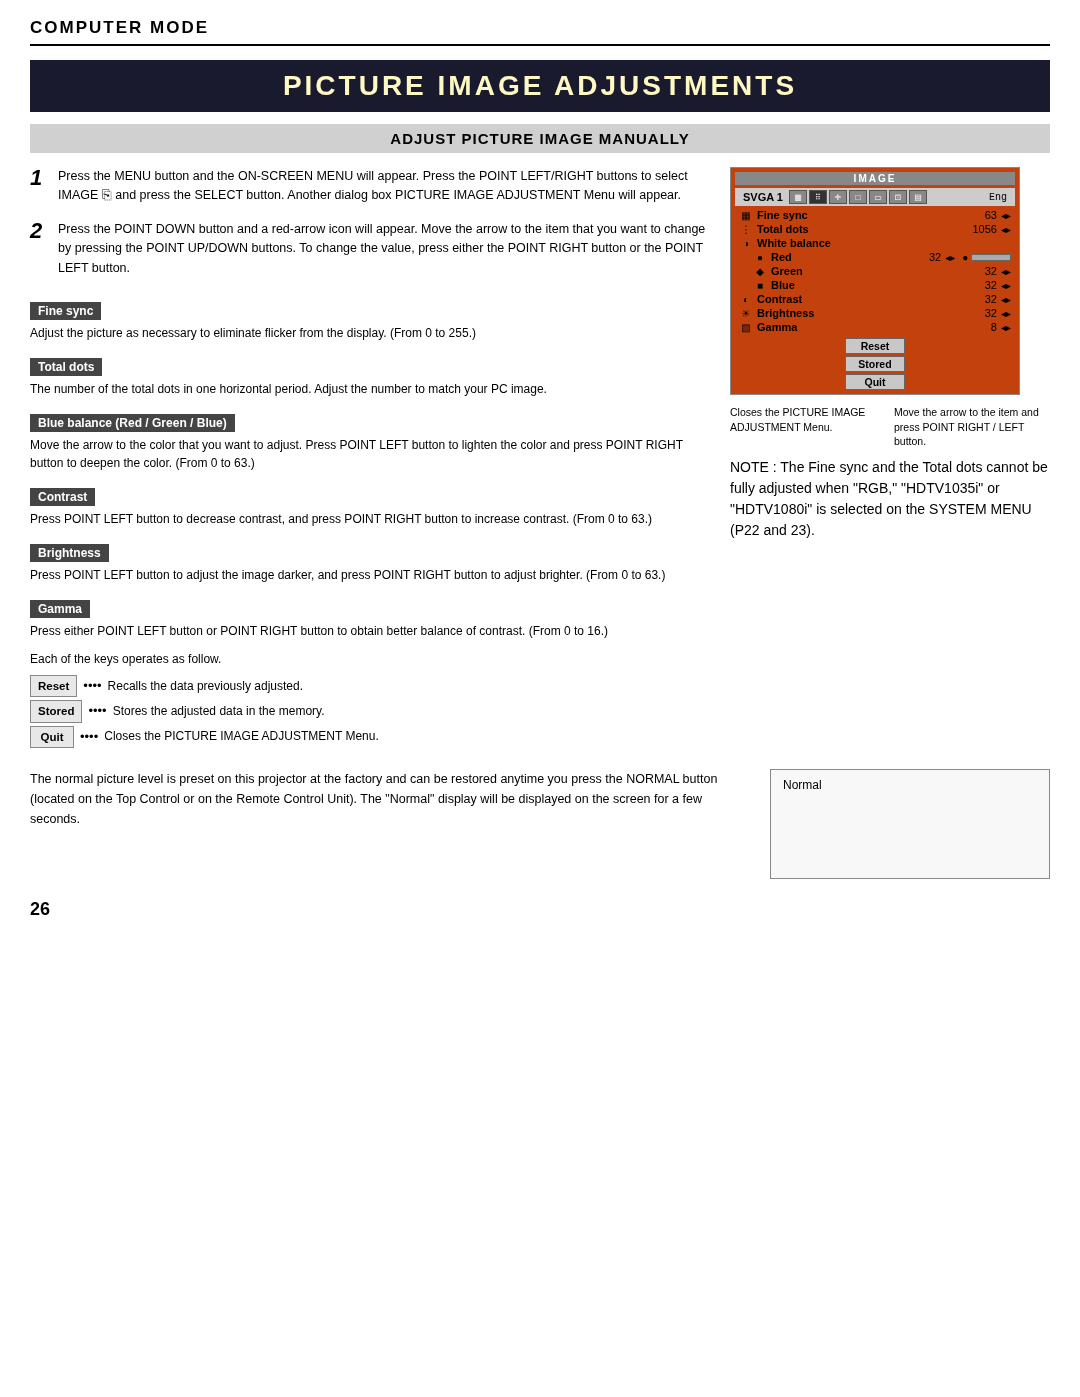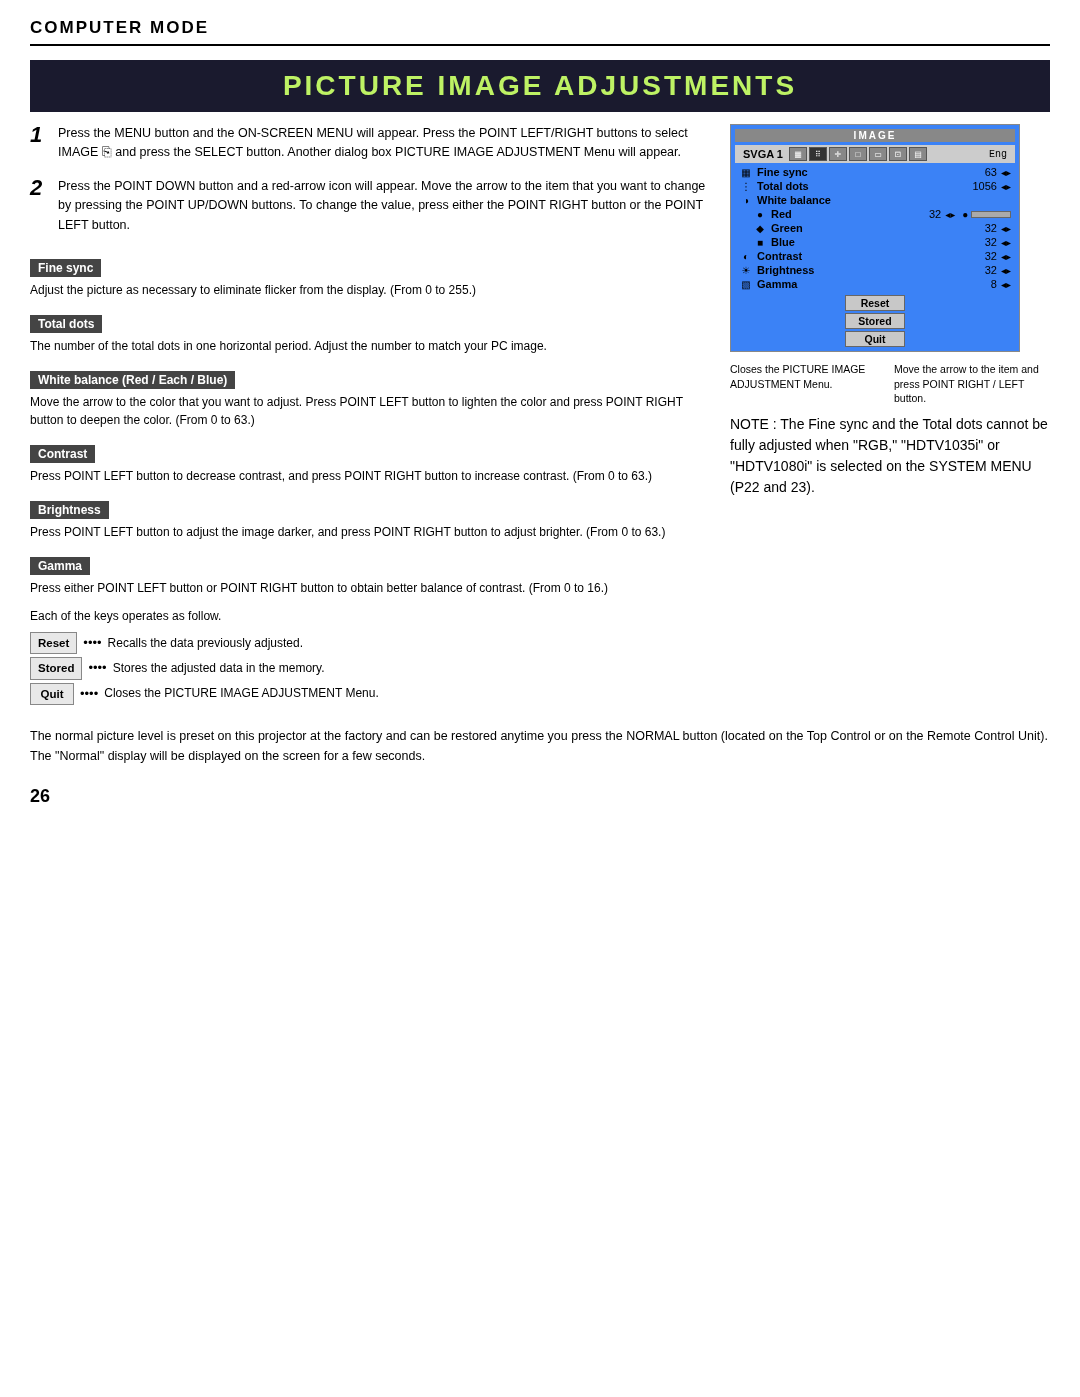--- a/index.html
+++ b/index.html
@@ -27,21 +27,21 @@
       letter-spacing: 2px;
       text-transform: uppercase;
       padding-bottom: 6px;
       border-bottom: 2px solid #000;
       margin-bottom: 14px;
     }
 
     
     .main-title-banner {
       background: #1a1a2e;
-      color: #bef264;
+      color: #fef9c3;
       text-align: center;
       font-size: 28px;
       font-weight: bold;
       letter-spacing: 3px;
       text-transform: uppercase;
       padding: 10px 0;
       margin-bottom: 12px;
     }
 
     
@@ -139,21 +139,21 @@
       margin-bottom: 3px;
     }
 
     .key-dots {
       font-size: 13px;
     }
 
     
     .image-dialog {
       border: 1px solid #888;
-      background: #3b82f6;
+      background: #c2410c;
       padding: 4px;
       font-size: 11px;
       width: 290px;
       margin-bottom: 10px;
     }
 
     .dialog-title-bar {
       background: #888;
       color: #fff;
       text-align: center;
@@ -334,20 +334,23 @@
 <div class="page-container">
 
   <div class="computer-mode-header">
     <span>COMPUTER MODE</span>
   </div>
 
   <div class="main-title-banner">
     <span>PICTURE IMAGE ADJUSTMENTS</span>
   </div>
 
+  <div class="section-header">
+    <span>ADJUST PICTURE IMAGE MANUALLY</span>
+  </div>
 
   <div class="two-col">
 
     <div class="col-left">
 
       <div class="step">
         <div class="step-number">1</div>
         <div class="step-text">Press the MENU button and the ON-SCREEN MENU will appear.  Press the POINT LEFT/RIGHT buttons to select IMAGE  ⎘ and press the SELECT button.  Another dialog box PICTURE IMAGE ADJUSTMENT Menu will appear.</div>
       </div>
 
@@ -360,21 +363,21 @@
         <span class="topic-label">Fine sync</span>
         <div class="topic-desc">Adjust the picture as necessary to eliminate flicker from the display. (From 0 to 255.)</div>
       </div>
 
       <div>
         <span class="topic-label">Total dots</span>
         <div class="topic-desc">The number of the total dots in one horizontal period.  Adjust the number to match your PC image.</div>
       </div>
 
       <div>
-        <span class="topic-label">White balance (Red / Each / Blue)</span>
+        <span class="topic-label">Blue balance (Red / Green / Blue)</span>
         <div class="topic-desc">Move the arrow to the color that you want to adjust.  Press POINT LEFT button to lighten the color and press POINT RIGHT button to deepen the color.  (From 0 to 63.)</div>
       </div>
 
       <div>
         <span class="topic-label">Contrast</span>
         <div class="topic-desc">Press POINT LEFT button to decrease contrast, and press POINT RIGHT button to increase contrast.  (From 0 to 63.)</div>
       </div>
 
       <div>
         <span class="topic-label">Brightness</span>
@@ -512,20 +515,25 @@
 
     </div>
   </div>
 
   <div class="normal-function-section">
 
     <div class="normal-two-col">
       <div class="normal-left">
         <span>The normal picture level is preset on this projector at the factory and can be restored anytime you press the NORMAL button (located on the Top Control or on the Remote Control Unit). The "Normal" display will be displayed on the screen for a few seconds.</span>
       </div>
+      <div class="normal-right">
+        <div class="normal-box">
+          <span class="normal-label">Normal</span>
+        </div>
+      </div>
     </div>
   </div>
 
   <div class="page-footer">
     <span class="page-number">26</span>
   </div>
 
 </div>
 
 </body></html>

